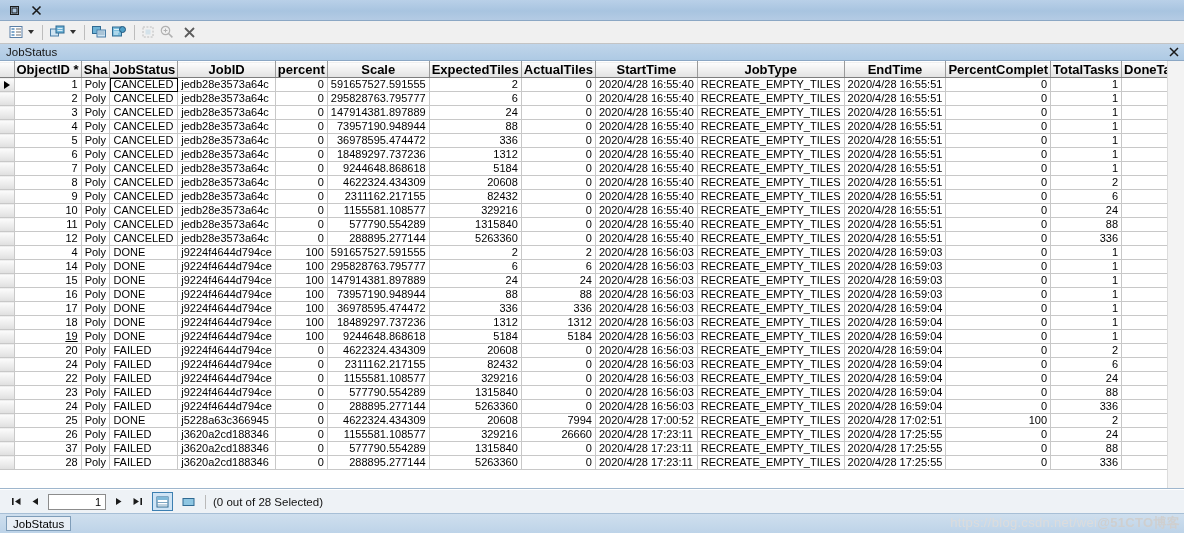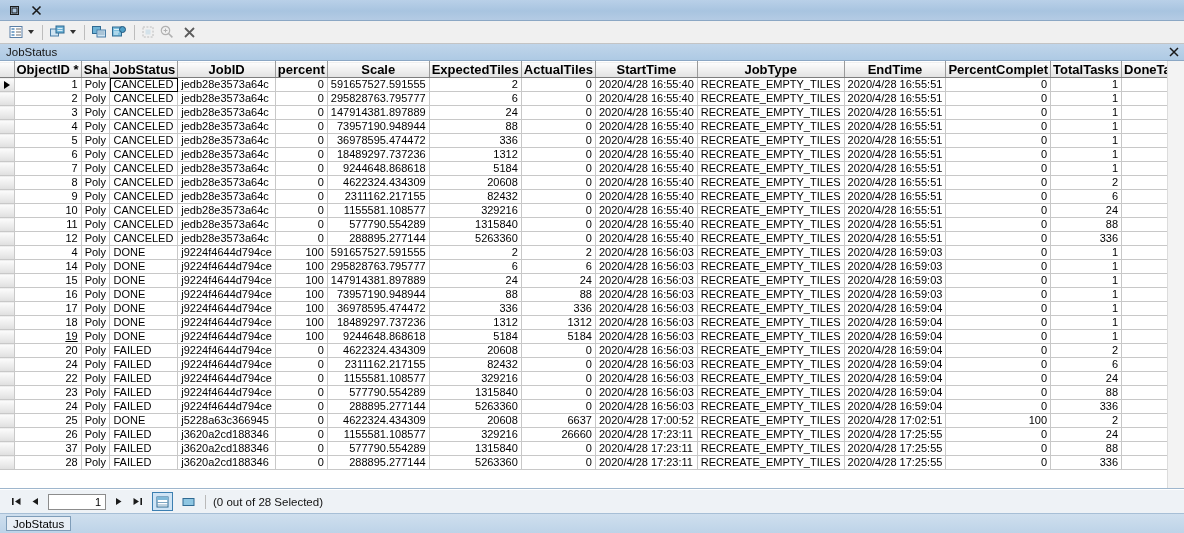--- a/index.html
+++ b/index.html
@@ -740,21 +740,21 @@
             </tr>
             <tr>
               <td class="sel"></td>
               <td class="num" style="width: 56px;">25</td>
               <td class="txt" style="width: 27px;">Poly</td>
               <td class="txt" style="width: 63px;">DONE</td>
               <td class="txt" style="width: 99px;">j5228a63c366945</td>
               <td class="num" style="width: 45px;">0</td>
               <td class="num" style="width: 104px;">4622324.434309</td>
               <td class="num" style="width: 78px;">20608</td>
-              <td class="num" style="width: 57px;">6637</td>
+              <td class="num" style="width: 57px;">7994</td>
               <td class="txt" style="width: 103px;">2020/4/28 17:00:52</td>
               <td class="ctr" style="width: 113px;">RECREATE_EMPTY_TILES</td>
               <td class="txt" style="width: 101px;">2020/4/28 17:02:51</td>
               <td class="num" style="width: 75px;">100</td>
               <td class="num" style="width: 57px;">2</td>
               <td class="num" style="width: 53px;">2</td>
               <td class="num" style="width: 54px;">0</td>
             </tr>
             <tr>
               <td class="sel"></td>
@@ -857,15 +857,18 @@
     </div>
 
     <div class="navsep"></div>
     <span class="selinfo">(0 out of 28 Selected)</span>
   </div>
 
   <div class="statusbar">
     <div class="bottom-tab">
       <span>JobStatus</span>
     </div>
+    <div class="watermark">
+      <span>https://blog.csdn.net/wei</span><span class="wm2">@51CTO博客</span>
+    </div>
   </div>
 
 </div>
 
 </body></html>

